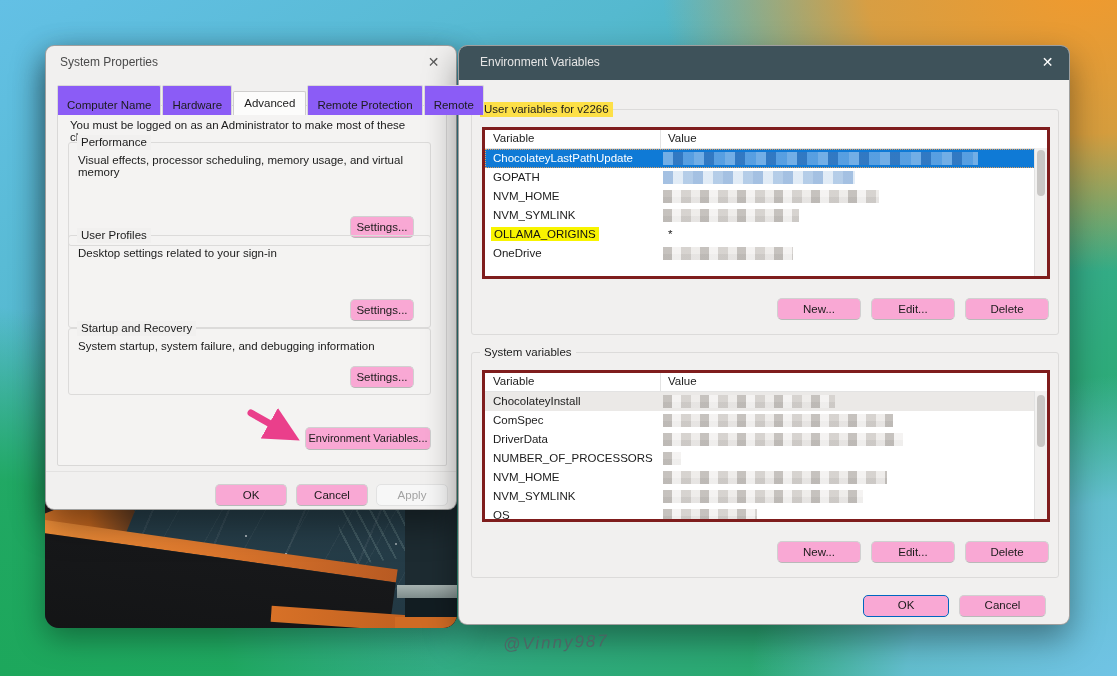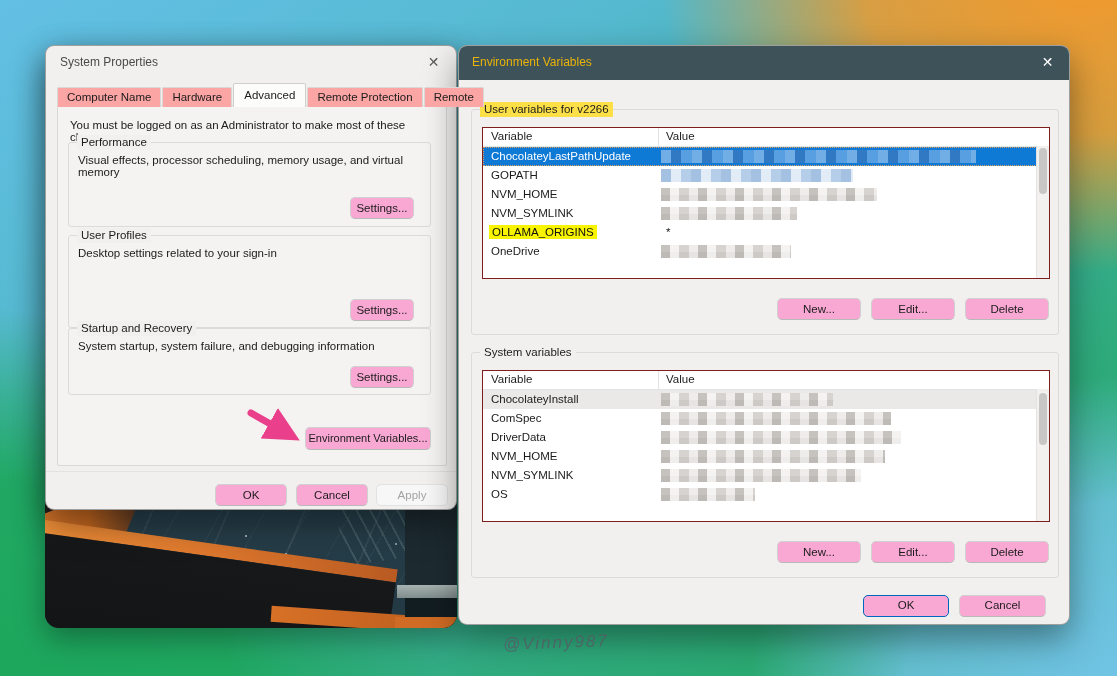--- a/index.html
+++ b/index.html
@@ -37,38 +37,38 @@
   .btn.accent{border:1.5px solid #0067c0;}
   .groupbox{position:absolute;border:1px solid #dcdbda;border-radius:3px;box-sizing:border-box;}
   .grouplabel{position:absolute;top:-8px;left:8px;background:#f1f0ef;padding:0 4px;font-size:11.5px;color:#1b1b1b;line-height:15px;}
   .closex{position:absolute;top:0;right:0;width:45px;text-align:center;cursor:pointer;}
   
   .sysprops{left:45px;top:45px;width:412px;height:465px;}
   .sp-titlebar{position:absolute;left:0;top:0;right:0;height:32px;}
   .sp-title{position:absolute;left:14px;top:9px;font-size:12px;color:#4a4a4a;}
   .sp-close{top:8px;font-size:14px;color:#5a5a5a;}
   .tabs{position:absolute;left:11px;top:37px;height:22px;z-index:2;white-space:nowrap;}
-  .tab{display:inline-block;box-sizing:border-box;padding:3px 9px 4px;font-size:11.5px;color:#1b1b1b;background:#fca5a5;
+  .tab{display:inline-block;box-sizing:border-box;padding:13px 9px 4px;font-size:11.5px;color:#1b1b1b;background:#8b5cf6;
     border:1px solid #d9d8d7;border-bottom:none;border-radius:2px 2px 0 0;margin-right:1px;position:relative;top:2px;cursor:pointer;}
   .tab.active{background:#fcfcfb;top:0;padding:5px 10px 6px;border-color:#cfcecd;z-index:3;}
   .sp-panel{position:absolute;left:11px;top:59px;width:390px;height:361px;background:#f4f3f2;border:1px solid #d9d8d7;border-radius:0 2px 2px 2px;box-sizing:border-box;}
   .sp-note{position:absolute;left:12px;top:13px;width:360px;font-size:11.5px;color:#1b1b1b;}
-  .sp-group{left:10px;width:363px;height:85px;}
+  .sp-group{left:10px;width:363px;height:104px;}
   .sp-gdesc{position:absolute;left:9px;top:11px;width:340px;font-size:11.5px;color:#1b1b1b;}
   .sp-gbtn{position:absolute;right:16px;bottom:7px;width:64px;height:22px;line-height:20px;}
   .sp-envbtn{position:absolute;left:247px;top:321px;width:126px;height:23px;line-height:21px;font-size:11px;}
   .sp-sep{position:absolute;left:0;top:425px;width:100%;height:1px;background:#e3e2e1;}
   .sp-footer-btn{position:absolute;top:438px;width:72px;height:22px;line-height:20px;}
   
   .envvars{left:458px;top:45px;width:612px;height:580px;overflow:hidden;}
   .ev-titlebar{position:absolute;left:-1px;top:-1px;right:-1px;height:35px;background:#3e525a;border-radius:8px 8px 0 0;}
-  .ev-title{position:absolute;left:14px;top:10px;font-size:12px;color:#eab308;}
+  .ev-title{position:absolute;left:22px;top:10px;font-size:12px;color:#e5e5e5;}
   .ev-close{top:9px;font-size:14px;color:#ffffff;}
   .ev-group{left:12px;width:588px;height:226px;}
-  .listbox{position:absolute;left:10px;top:17px;width:568px;height:152px;background:#ffffff;border:1px solid #7f1d1d;box-sizing:border-box;overflow:hidden;}
+  .listbox{position:absolute;left:10px;top:17px;width:568px;height:152px;background:#ffffff;border:3px solid #7f1d1d;box-sizing:border-box;overflow:hidden;}
   .lheader{position:relative;height:18px;border-bottom:1px solid #e3e3e3;font-size:11.5px;color:#1b1b1b;}
   .lh-var{position:absolute;left:8px;top:2px;}
   .lh-val{position:absolute;left:183px;top:2px;}
   .lh-div{position:absolute;left:175px;top:0;width:1px;height:100%;background:#e3e3e3;}
   .lrow{position:relative;height:19px;font-size:11.5px;color:#1b1b1b;}
   .lrow.shaded{background:#ebe9e7;}
   .lrow.selected{background:#0f7ad6;color:#ffffff;outline:1px dotted #e0a060;outline-offset:-1px;}
   .vname{position:absolute;left:8px;top:3px;white-space:nowrap;}
   .vname.hl{left:6px;top:2px;background:#f8f400;color:#111;padding:1px 3px;}
   .vval{position:absolute;left:183px;top:3px;white-space:nowrap;}
@@ -207,20 +207,24 @@
             </div>
             <div class="lrow">
               <span class="vname">ComSpec</span>
               <div class="mz" style="width: 230px;"></div>
             </div>
             <div class="lrow">
               <span class="vname">DriverData</span>
               <div class="mz" style="width: 240px;"></div>
             </div>
             <div class="lrow">
+              <span class="vname">NUMBER_OF_PROCESSORS</span>
+              <div class="mz" style="width: 18px;"></div>
+            </div>
+            <div class="lrow">
               <span class="vname">NVM_HOME</span>
               <div class="mz" style="width: 224px;"></div>
             </div>
             <div class="lrow">
               <span class="vname">NVM_SYMLINK</span>
               <div class="mz" style="width: 200px;"></div>
             </div>
             <div class="lrow">
               <span class="vname">OS</span>
               <div class="mz" style="width: 94px;"></div>

